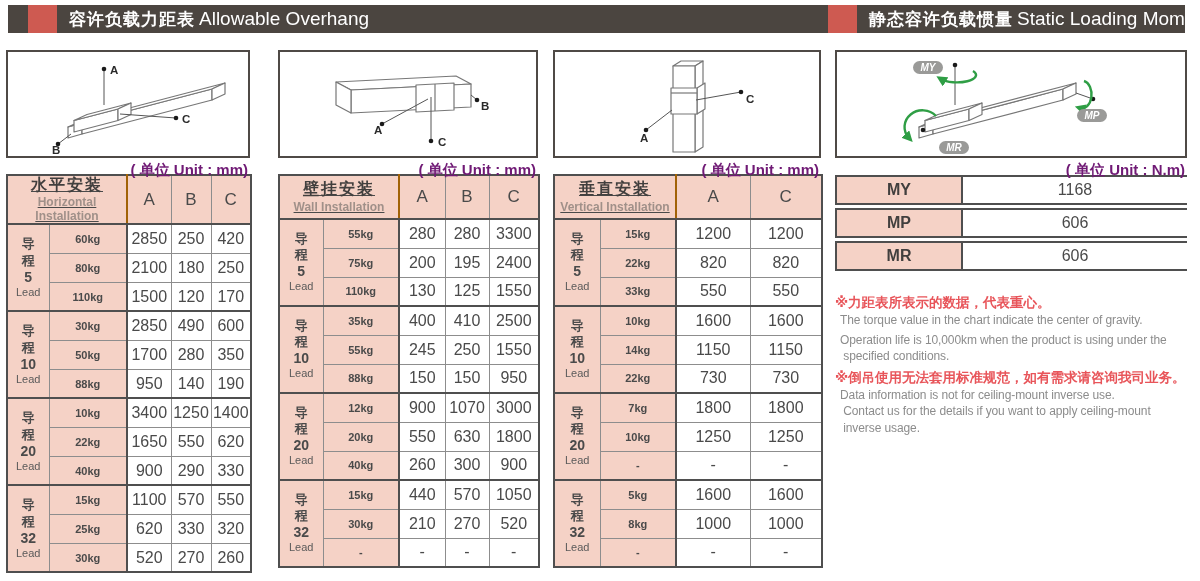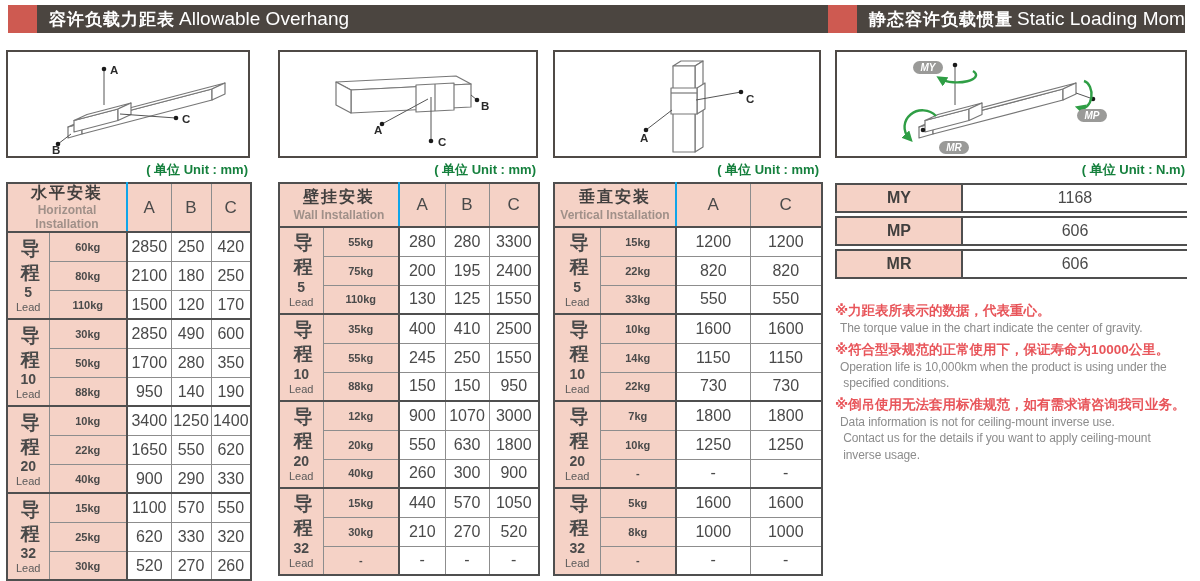--- a/index.html
+++ b/index.html
@@ -6,49 +6,49 @@
   html,body { margin:0; padding:0; background:#fff; }
   body { font-family:"Liberation Sans","DejaVu Sans",sans-serif; }
   #canvas { position:relative; width:1200px; height:581px; background:#ffffff; overflow:hidden; }
 
   
   .hbar { position:absolute; top:5px; height:28px; background:#4b4540; display:flex; align-items:center; }
   .hbar .accent { width:29px; height:28px; background:#ce5a51; flex:none; }
   .hbar .titles { display:flex; align-items:baseline; margin-left:12px; color:#fff; white-space:nowrap; }
   .hbar .tzh { font-size:17px; font-weight:bold; letter-spacing:1px; }
   .hbar .ten { font-size:19px; margin-left:4px; }
-  #hbar-left  { left:8px;  width:939px; }
+  #hbar-left  { left:8px;  width:939px;padding-left:20px; }
   #hbar-right { left:828px; width:357px; }
 
   
   .section { position:absolute; top:50px; }
   #sec-horizontal { left:6px;   width:244px; }
   #sec-wall       { left:278px; width:260px; }
   #sec-vertical   { left:553px; width:268px; }
   #sec-moment     { left:835px; width:352px; }
 
   .dbox { height:108px; border:2px solid #4f4a46; background:#fff; }
   .dbox svg { display:block; width:100%; height:100%; }
-  .unit { height:24px; line-height:24px; text-align:right; font-size:13px; font-weight:bold; color:#15803d; padding-right:2px; white-space:nowrap; }
+  .unit { height:16px; line-height:24px; text-align:right; font-size:15px; font-weight:bold; color:#701a75; padding-right:2px; white-space:nowrap; }
 
   
   table.loadtbl { border-collapse:collapse; table-layout:fixed; width:100%; border:2px solid #4f4f4f; }
   .loadtbl th, .loadtbl td { border:1px solid #8d8d8d; text-align:center; vertical-align:middle; padding:0; color:#4a4a4a; overflow:hidden; }
   .loadtbl thead tr { height:44px; }
   .loadtbl tbody tr { height:29px; }
   .loadtbl thead th { background:#f5d2c6; border-bottom:2px solid #4f4f4f; }
-  .loadtbl th.ttl { border-right:2px solid #0ea5e9; }
+  .loadtbl th.ttl { border-right:2px solid #a16207;text-decoration:underline; }
   .loadtbl .tzh { font-size:16px; font-weight:bold; color:#413f3e; line-height:1.15; letter-spacing:2px; }
   .loadtbl .ten { font-size:12px; color:#a09089; margin-top:1px; letter-spacing:0; }
   .loadtbl th.colh { font-size:17px; font-weight:normal; }
   .loadtbl td.lead { background:#f5d2c6; }
   .loadtbl td.load { background:#f5d2c6; border-right:2px solid #4f4f4f; font-size:11px; font-weight:bold; }
   .loadtbl td.val  { background:#fff; font-size:16px; }
   .loadtbl tr.grp-first td { border-top:2px solid #4f4f4f; }
-  .lead .lzh  { width:15px; margin:0 auto; word-break:break-all; font-size:19px; font-weight:bold; line-height:1.25; }
+  .lead .lzh  { width:15px; margin:0 auto; word-break:break-all; font-size:13px; font-weight:bold; line-height:1.25; }
   .lead .lnum { font-size:14px; font-weight:bold; line-height:1.2; }
   .lead .len  { font-size:11px; line-height:1.25; color:#5a5a5a; }
 
   
   .mtable { margin-top:1px; }
   .mrow { display:flex; height:30px; border-top:2px solid #4f4f4f; border-bottom:2px solid #4f4f4f; margin-bottom:3px; }
   .mrow .mlabel { width:128px; background:#f5d2c6; border-left:2px solid #4f4f4f; border-right:2px solid #4f4f4f;
                   text-align:center; line-height:26px; font-size:16px; font-weight:bold; color:#413f3e; }
   .mrow .mvalue { flex:1; text-align:center; line-height:26px; font-size:16px; color:#4a4a4a; }
 
@@ -553,21 +553,20 @@
         <div class="mvalue">606</div>
       </div>
     </div>
 
     <div class="notes">
       <div class="note">
         <div class="nzh">※力距表所表示的数据，代表重心。</div>
         <div class="nen">The torque value in the chart indicate the center of gravity.</div>
       </div>
       <div class="note">
-        <div class="nzh">※符合型录规范的正常使用下，保证寿命为10000公里。</div>
         <div class="nen">Operation life is 10,000km when the product is using under the</div>
         <div class="nen"> specified conditions.</div>
       </div>
       <div class="note">
         <div class="nzh">※倒吊使用无法套用标准规范，如有需求请咨询我司业务。</div>
         <div class="nen">Data information is not for ceiling-mount inverse use.</div>
         <div class="nen"> Contact us for the details if you want to apply ceiling-mount</div>
         <div class="nen"> inverse usage.</div>
       </div>
     </div>

